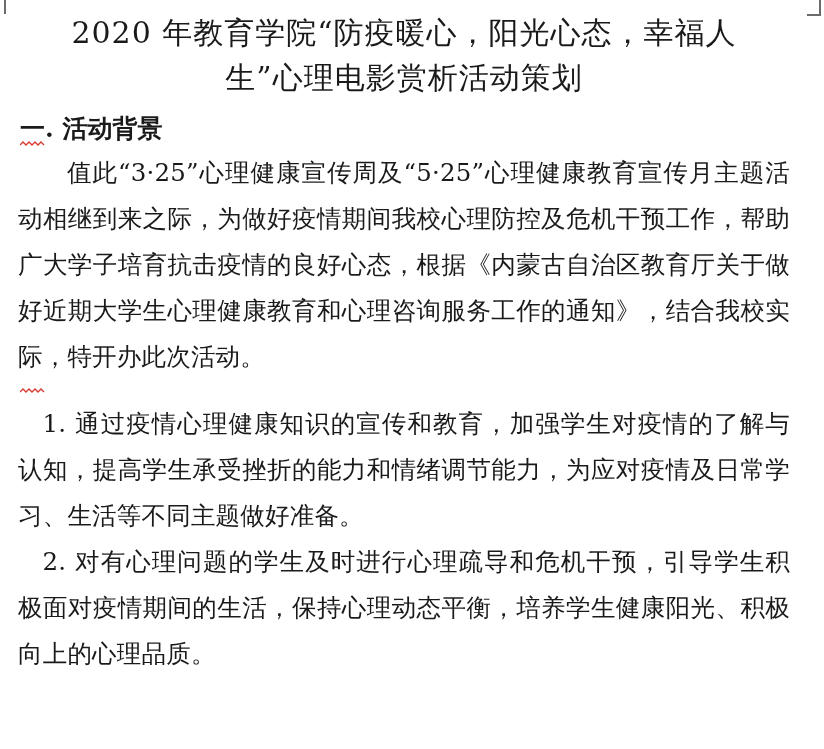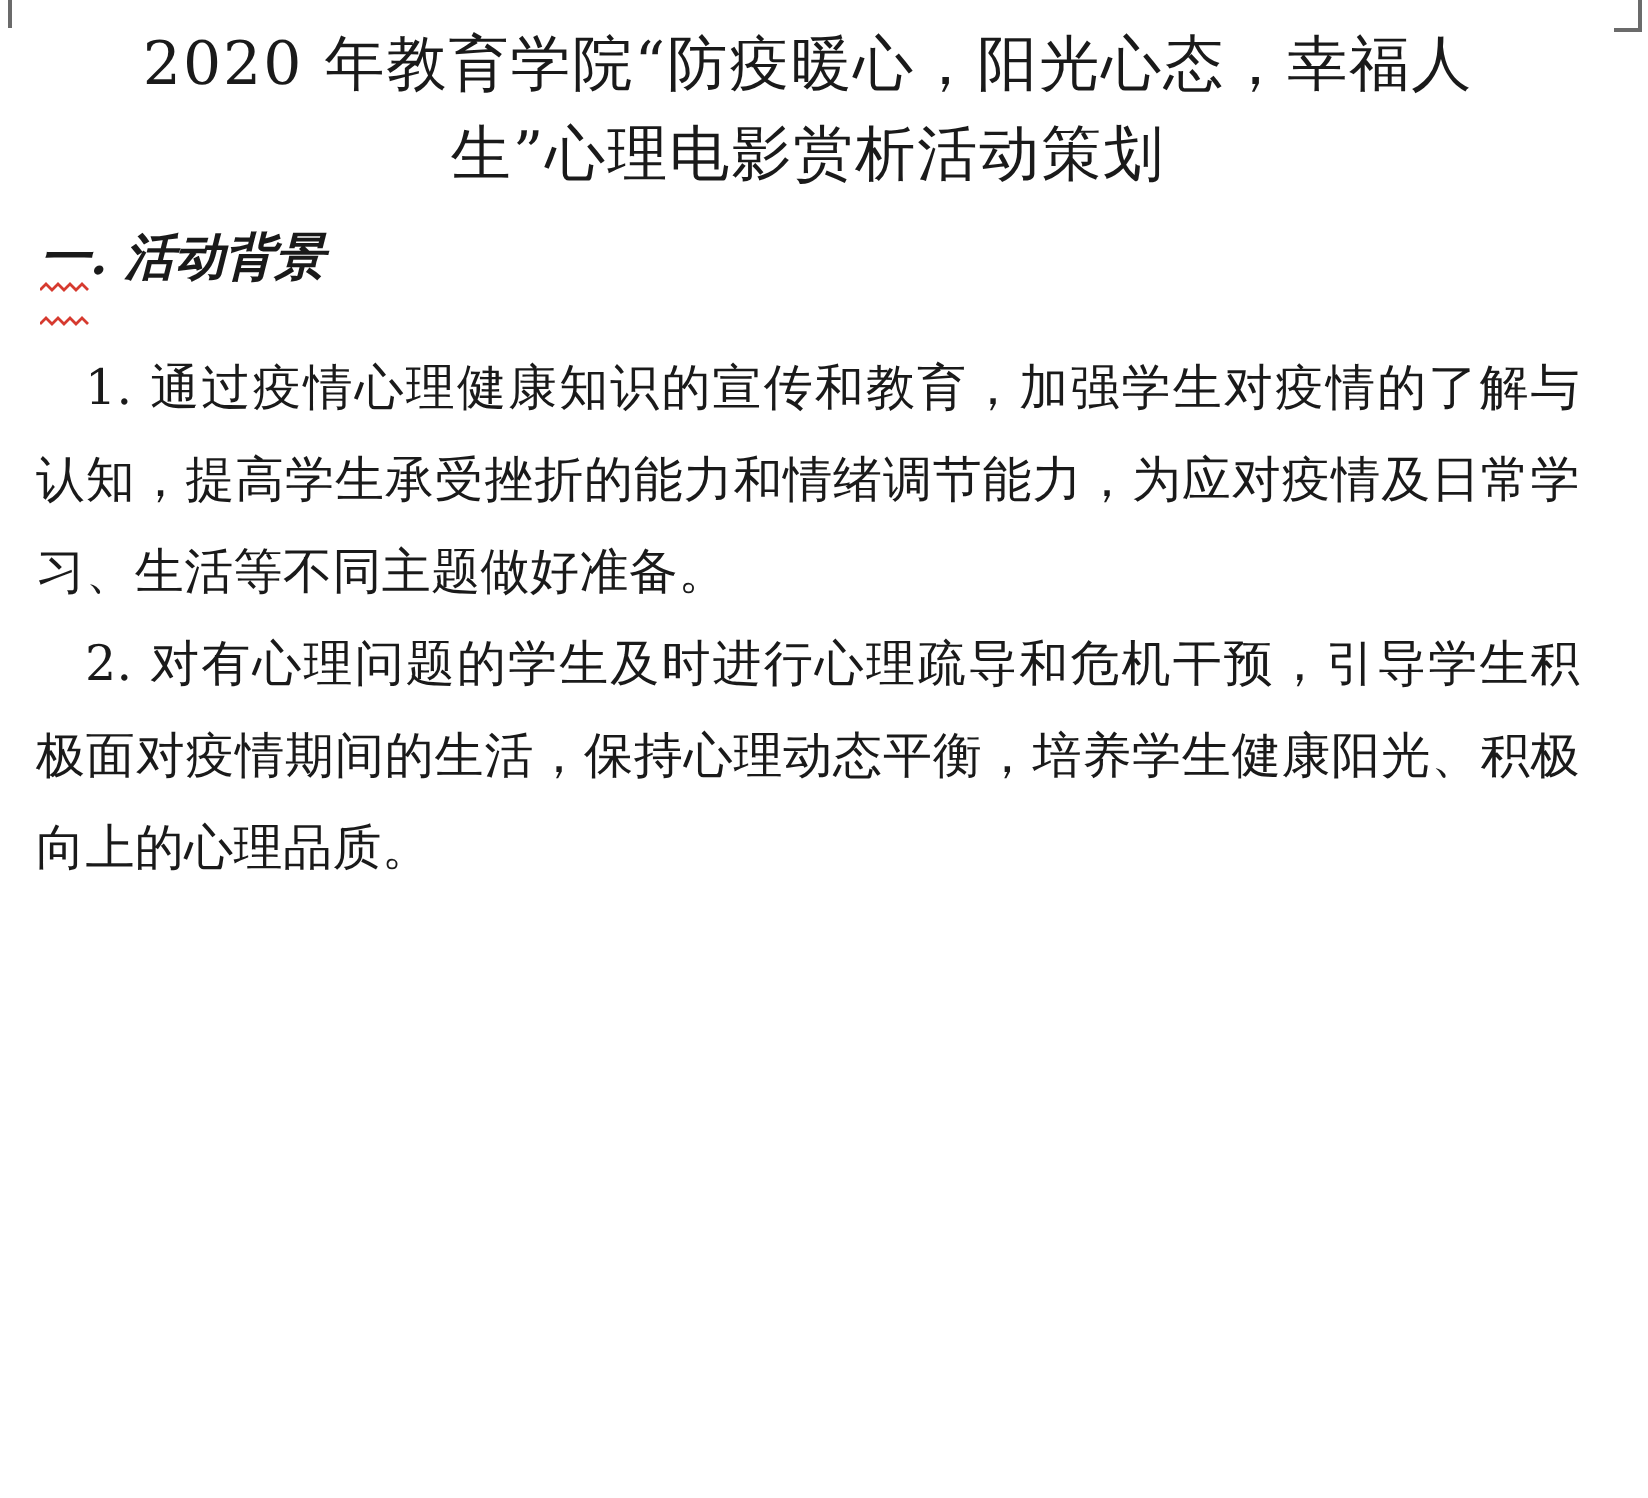--- a/index.html
+++ b/index.html
@@ -44,21 +44,20 @@
   }
 
   .heading {
     font-size: 25px;
     line-height: 38px;
     font-weight: bold;
     margin: 4px 0 2px 0;
     padding-left: 2px;
     position: relative;
     display: inline-block;
-    font-style: italic;
   }
   .heading .spell-underline {
     position: absolute;
     left: 2px;
     bottom: 2px;
     width: 26px;
     height: 5px;
   }
 
   .para {
@@ -91,20 +90,21 @@
 
   <div class="doc-title">2020 年教育学院“防疫暖心，阳光心态，幸福人生”心理电影赏析活动策划</div>
 
   <div class="section">
     <div class="heading">
       <span>一. 活动背景</span>
       <svg class="spell-underline" viewBox="0 0 26 5" preserveAspectRatio="none">
         <path d="M0 4 L3 1 L6 4 L9 1 L12 4 L15 1 L18 4 L21 1 L24 4" fill="none" stroke="#d63a2f" stroke-width="1.4"></path>
       </svg>
     </div>
+    <p class="para indent">值此“3·25”心理健康宣传周及“5·25”心理健康教育宣传月主题活动相继到来之际，为做好疫情期间我校心理防控及危机干预工作，帮助广大学子培育抗击疫情的良好心态，根据《内蒙古自治区教育厅关于做好近期大学生心理健康教育和心理咨询服务工作的通知》，结合我校实际，特开办此次活动。</p>
   </div>
 
   <div class="section">
     <div class="heading">
       <svg class="spell-underline" viewBox="0 0 26 5" preserveAspectRatio="none">
         <path d="M0 4 L3 1 L6 4 L9 1 L12 4 L15 1 L18 4 L21 1 L24 4" fill="none" stroke="#d63a2f" stroke-width="1.4"></path>
       </svg>
     </div>
     <p class="para list-item">1. 通过疫情心理健康知识的宣传和教育，加强学生对疫情的了解与认知，提高学生承受挫折的能力和情绪调节能力，为应对疫情及日常学习、生活等不同主题做好准备。</p>
     <p class="para list-item">2. 对有心理问题的学生及时进行心理疏导和危机干预，引导学生积极面对疫情期间的生活，保持心理动态平衡，培养学生健康阳光、积极向上的心理品质。</p>

